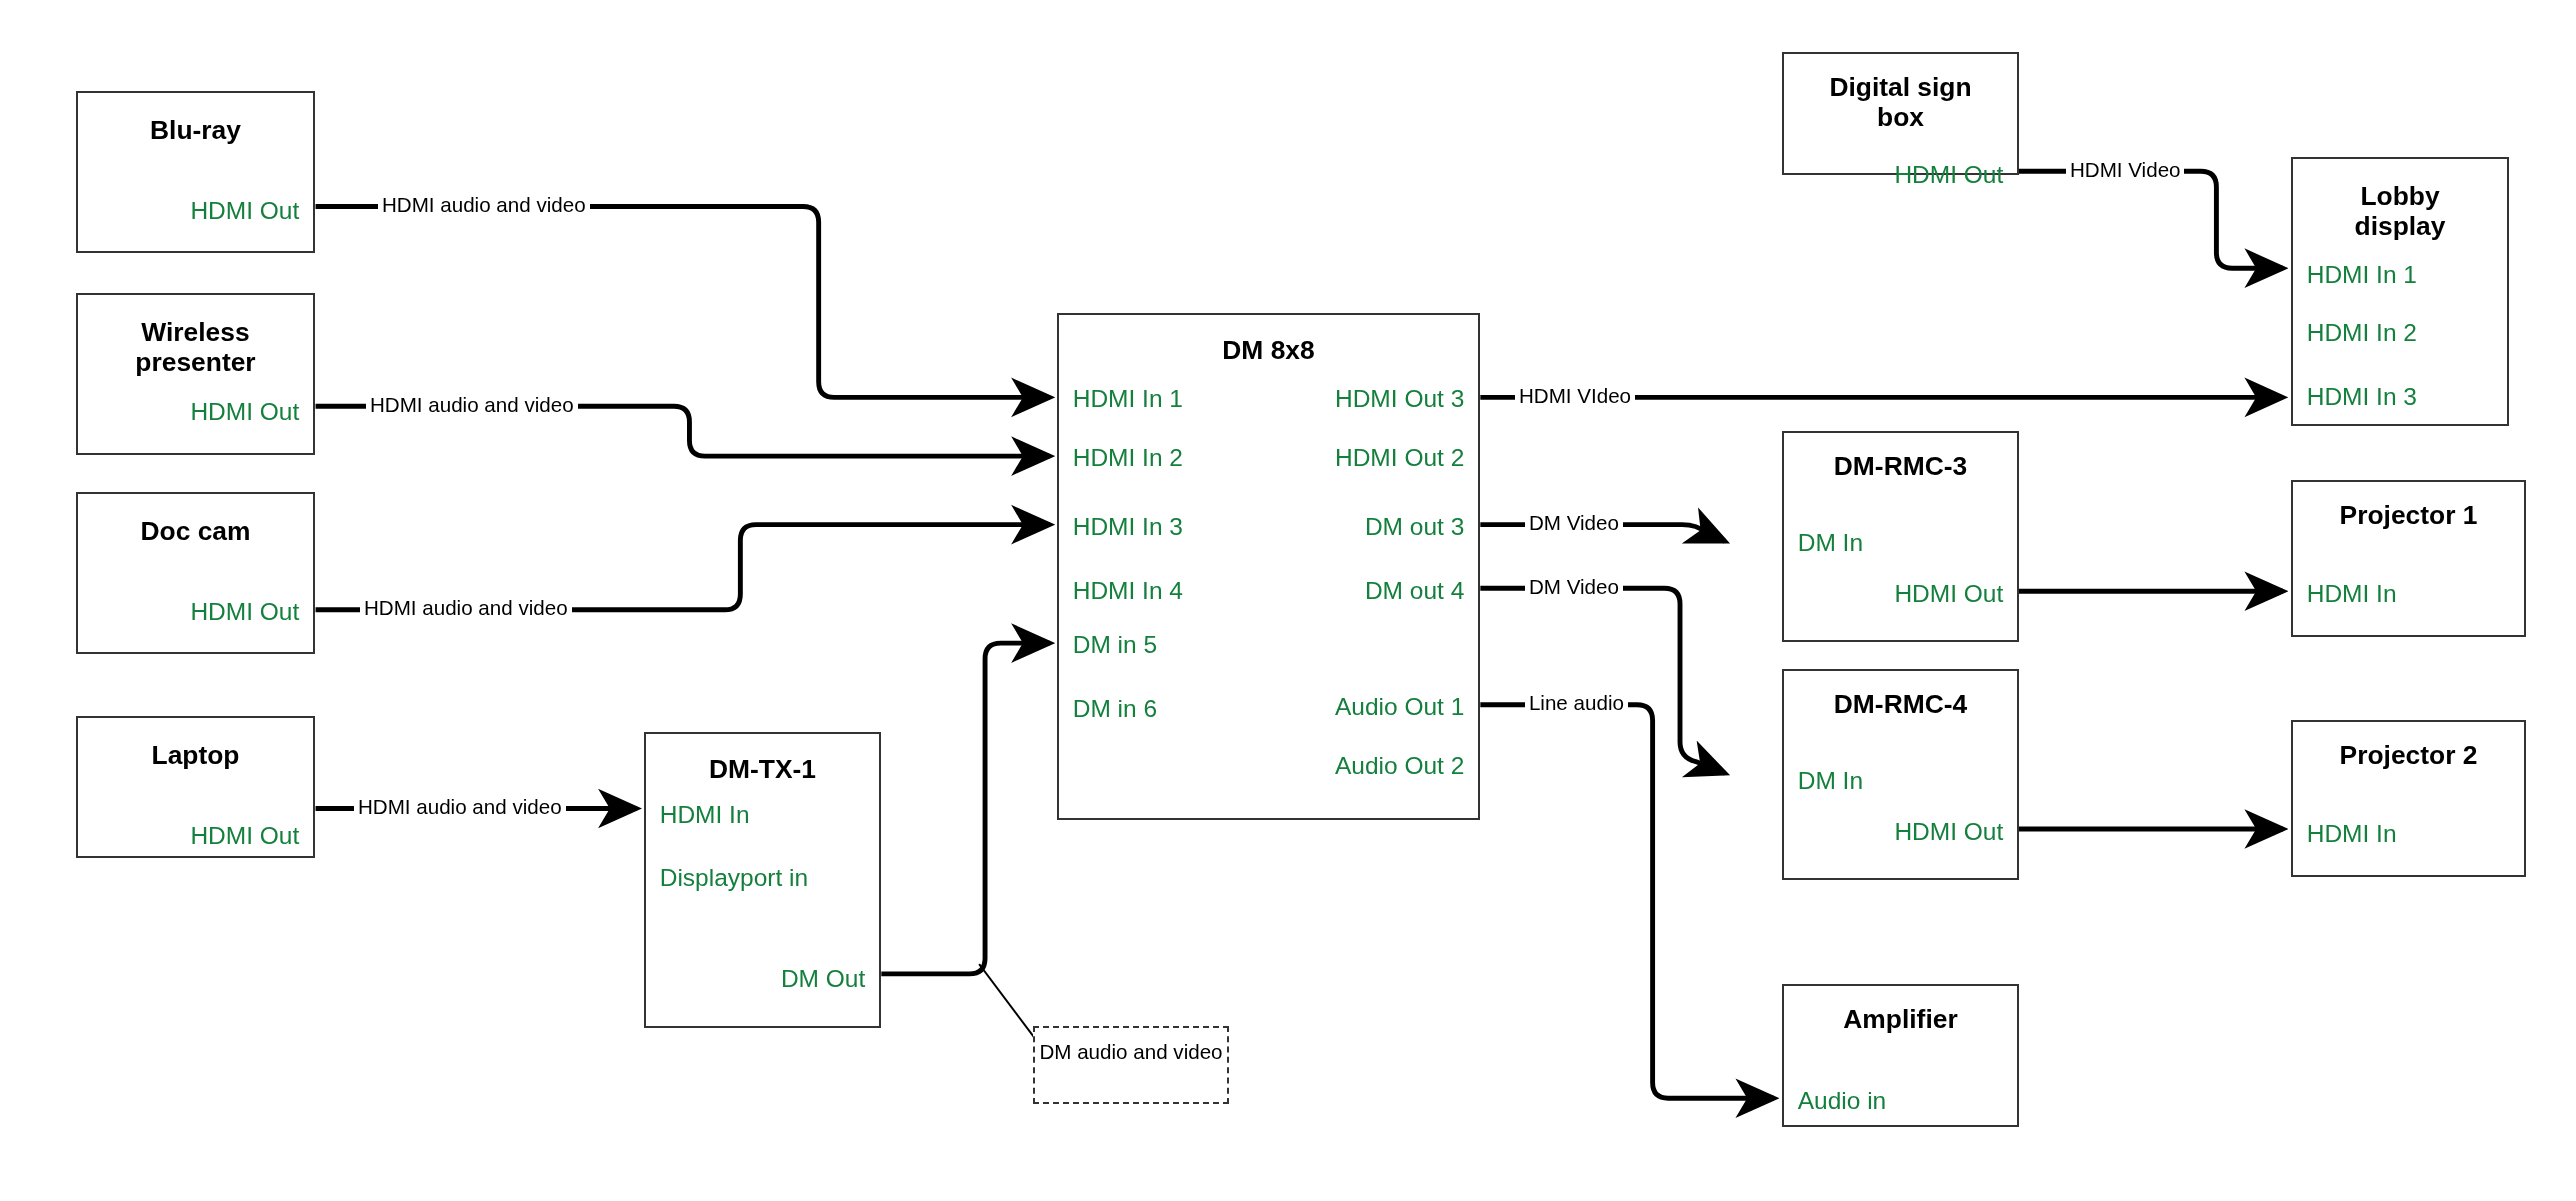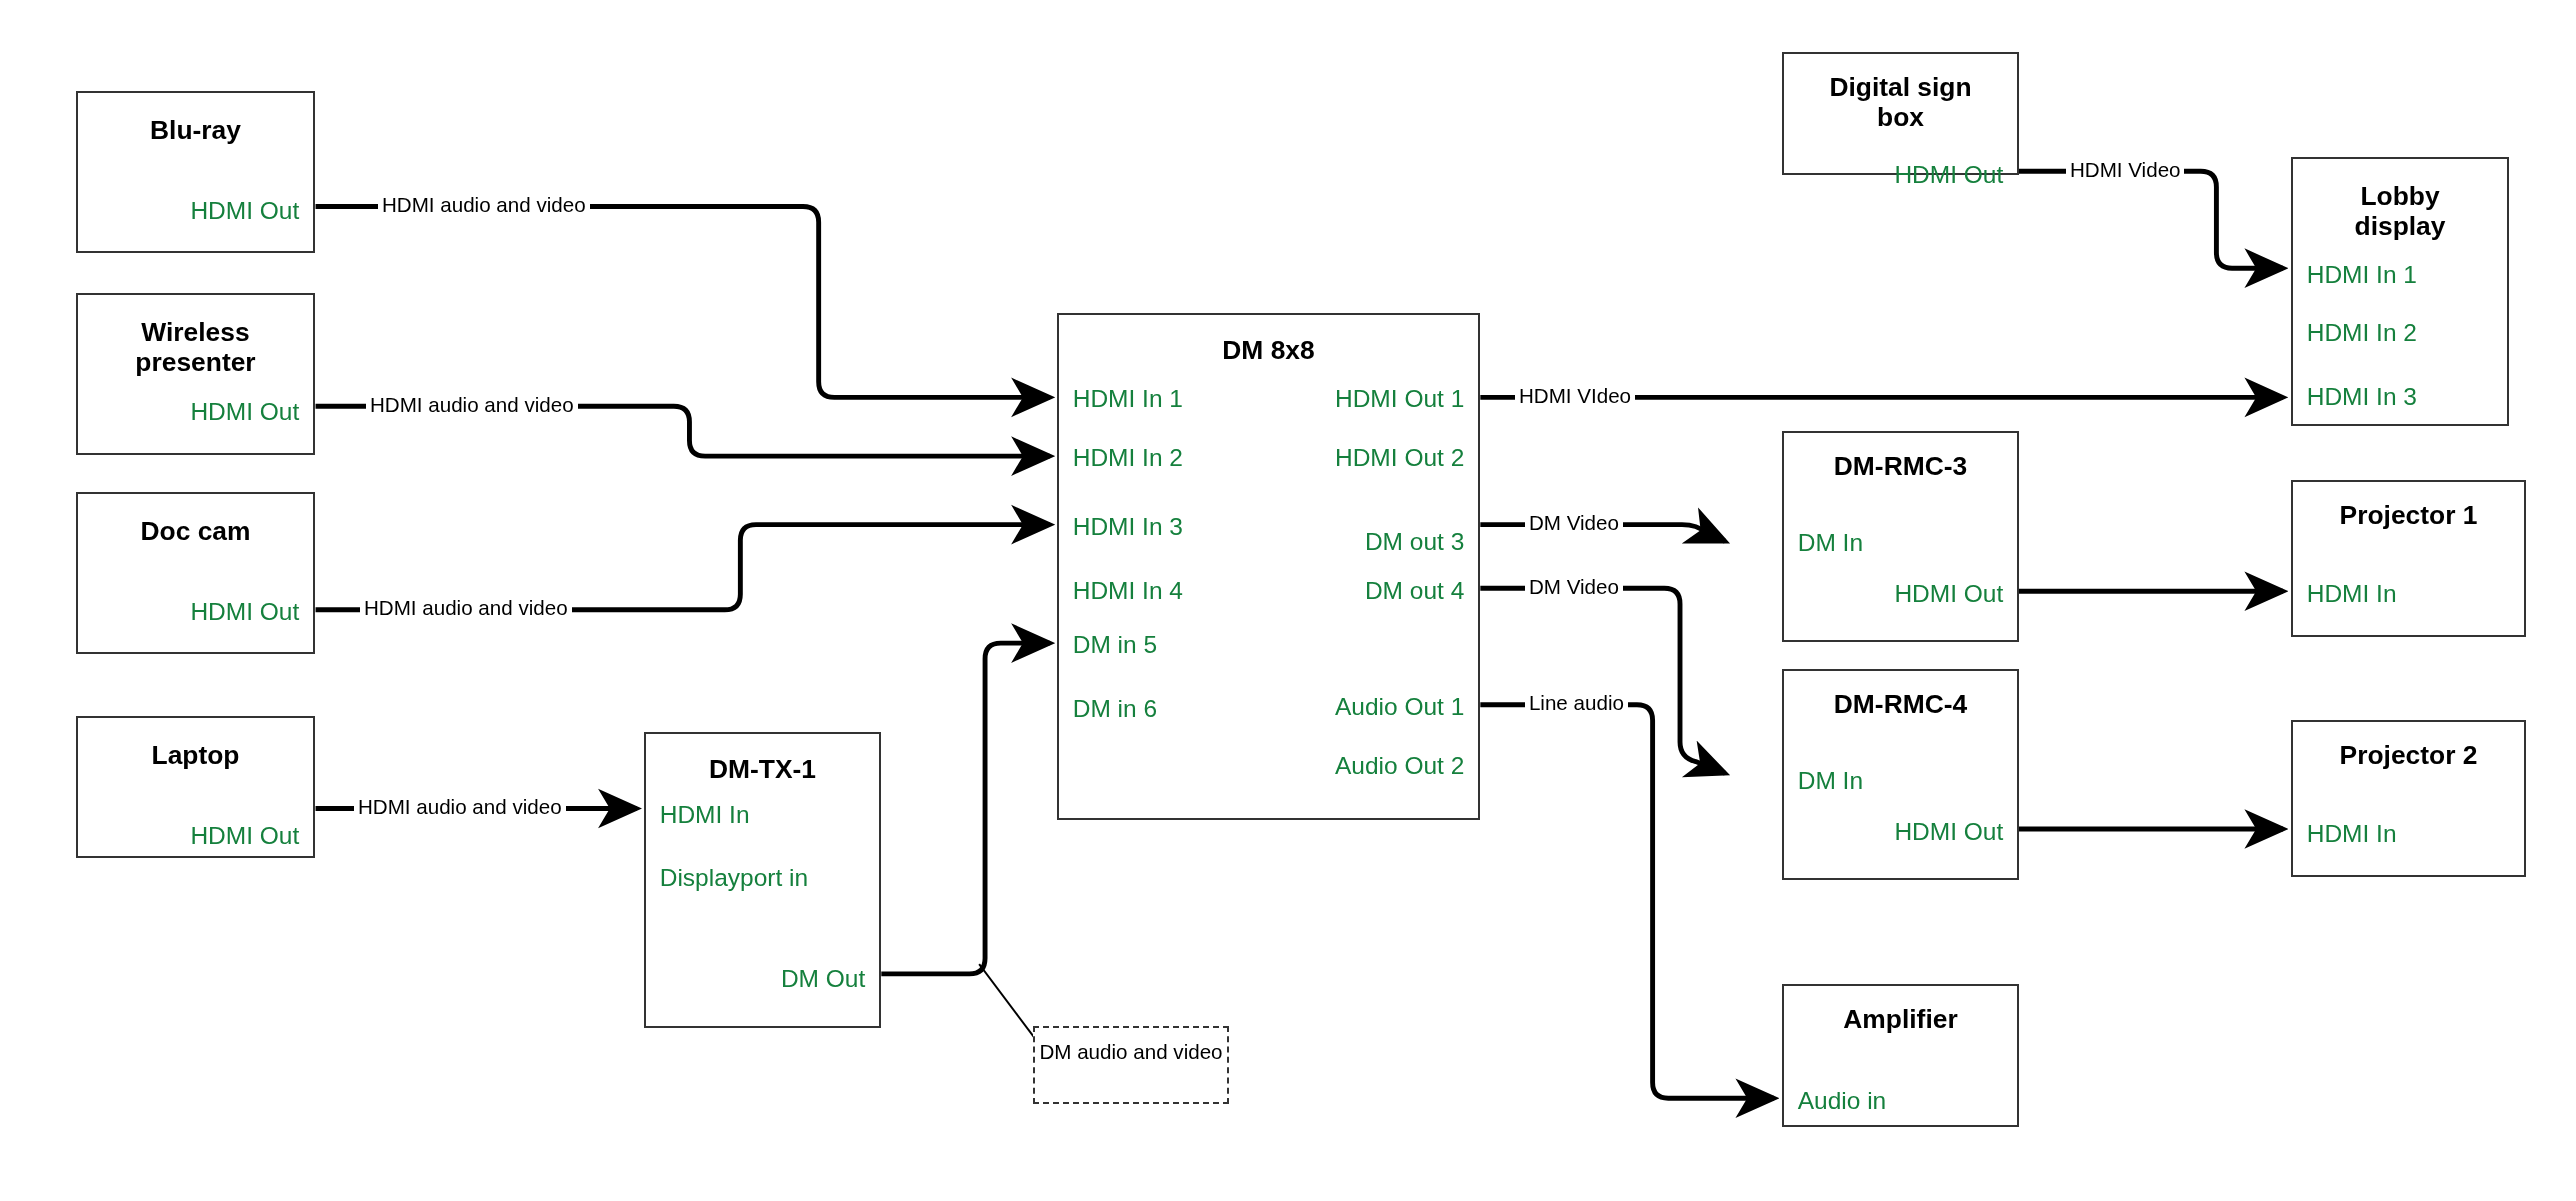--- a/index.html
+++ b/index.html
@@ -141,23 +141,23 @@
   </div>
 
   <div class="node" style="left:1057px; top:313px; width:423px; height:507px;">
     <div class="node-title" style="top:19.6px;">DM 8x8</div>
     <div class="port left" style="top:72px;">HDMI In 1</div>
     <div class="port left" style="top:131px;">HDMI In 2</div>
     <div class="port left" style="top:200px;">HDMI In 3</div>
     <div class="port left" style="top:264px;">HDMI In 4</div>
     <div class="port left" style="top:318px;">DM in 5</div>
     <div class="port left" style="top:382px;">DM in 6</div>
-    <div class="port right" style="top:72px;">HDMI Out 1</div>
+    <div class="port right" style="top:72px;">HDMI Out 3</div>
     <div class="port right" style="top:131px;">HDMI Out 2</div>
-    <div class="port right" style="top:215px;margin-left:20px;">DM out 3</div>
+    <div class="port right" style="top:200px;margin-left:20px;">DM out 3</div>
     <div class="port right" style="top:264px;">DM out 4</div>
     <div class="port right" style="top:380px;">Audio Out 1</div>
     <div class="port right" style="top:439px;">Audio Out 2</div>
   </div>
 
   <div class="node" style="left:1782px; top:52px; width:237px; height:123px;">
     <div class="node-title" style="top:17.6px; padding:0 33px;">Digital sign box</div>
     <div class="port right" style="top:109px;">HDMI Out</div>
   </div>
 

